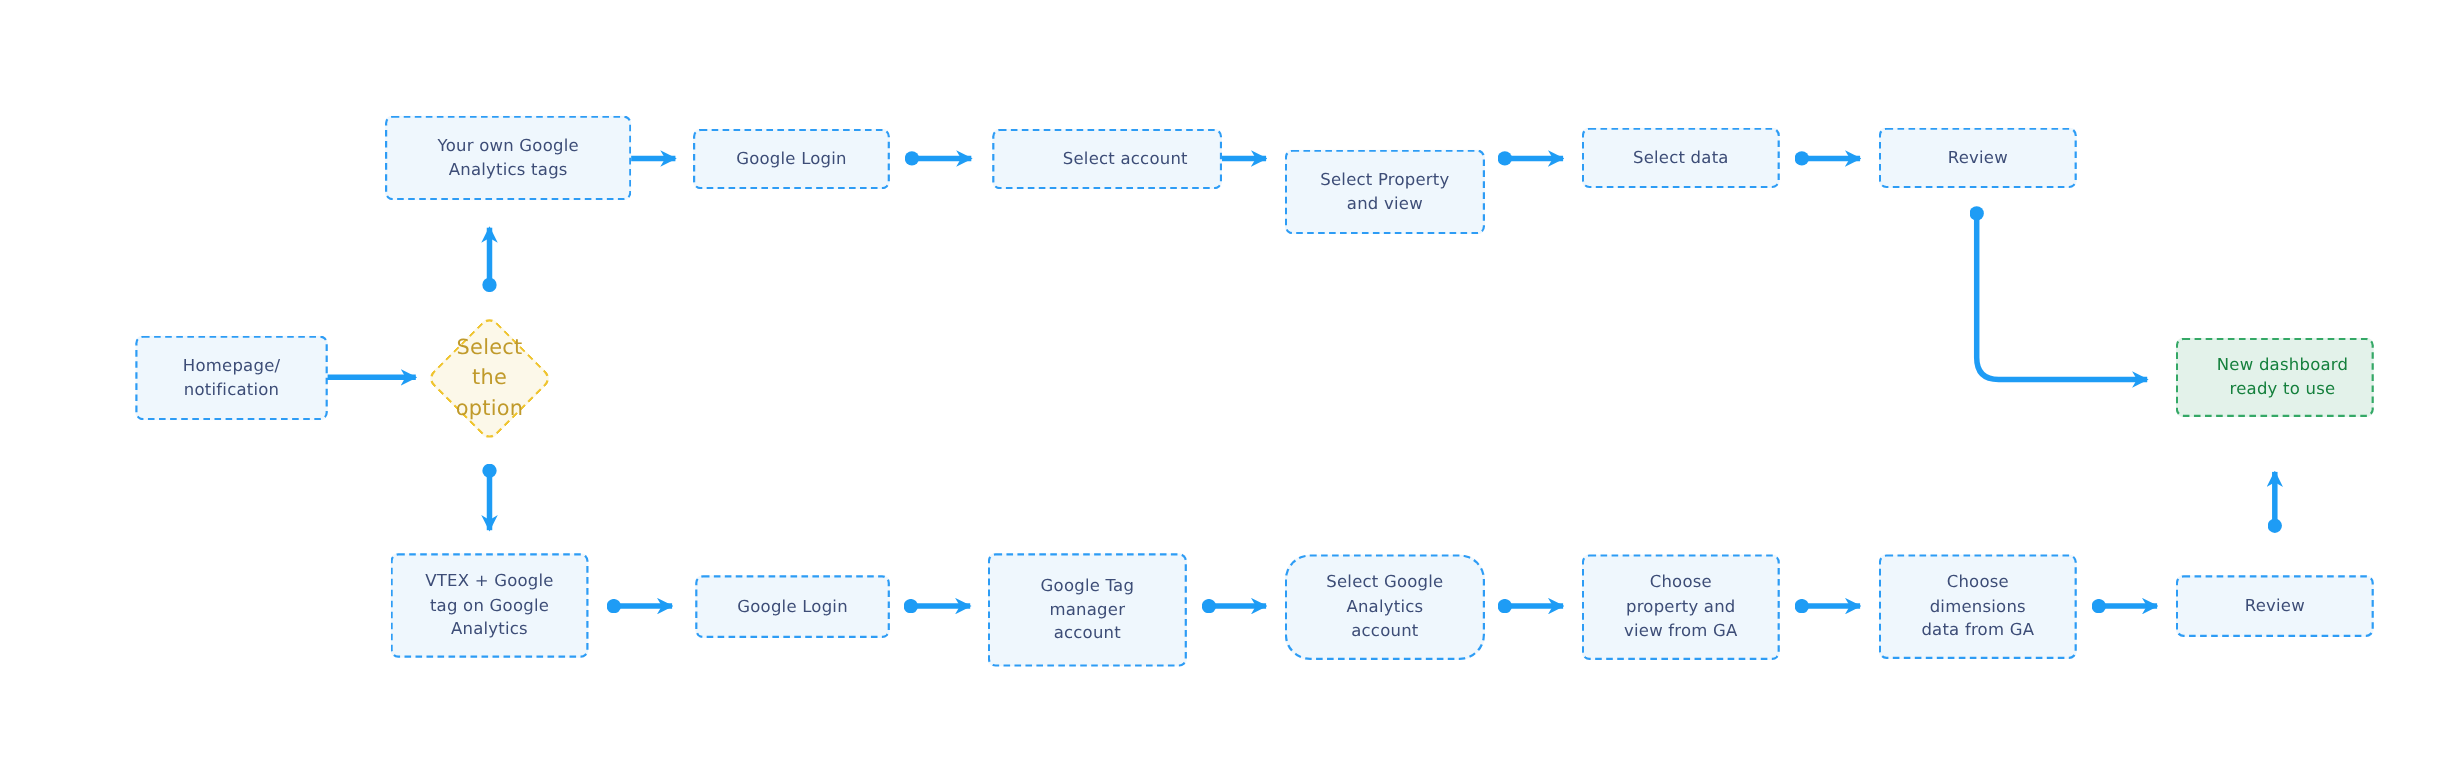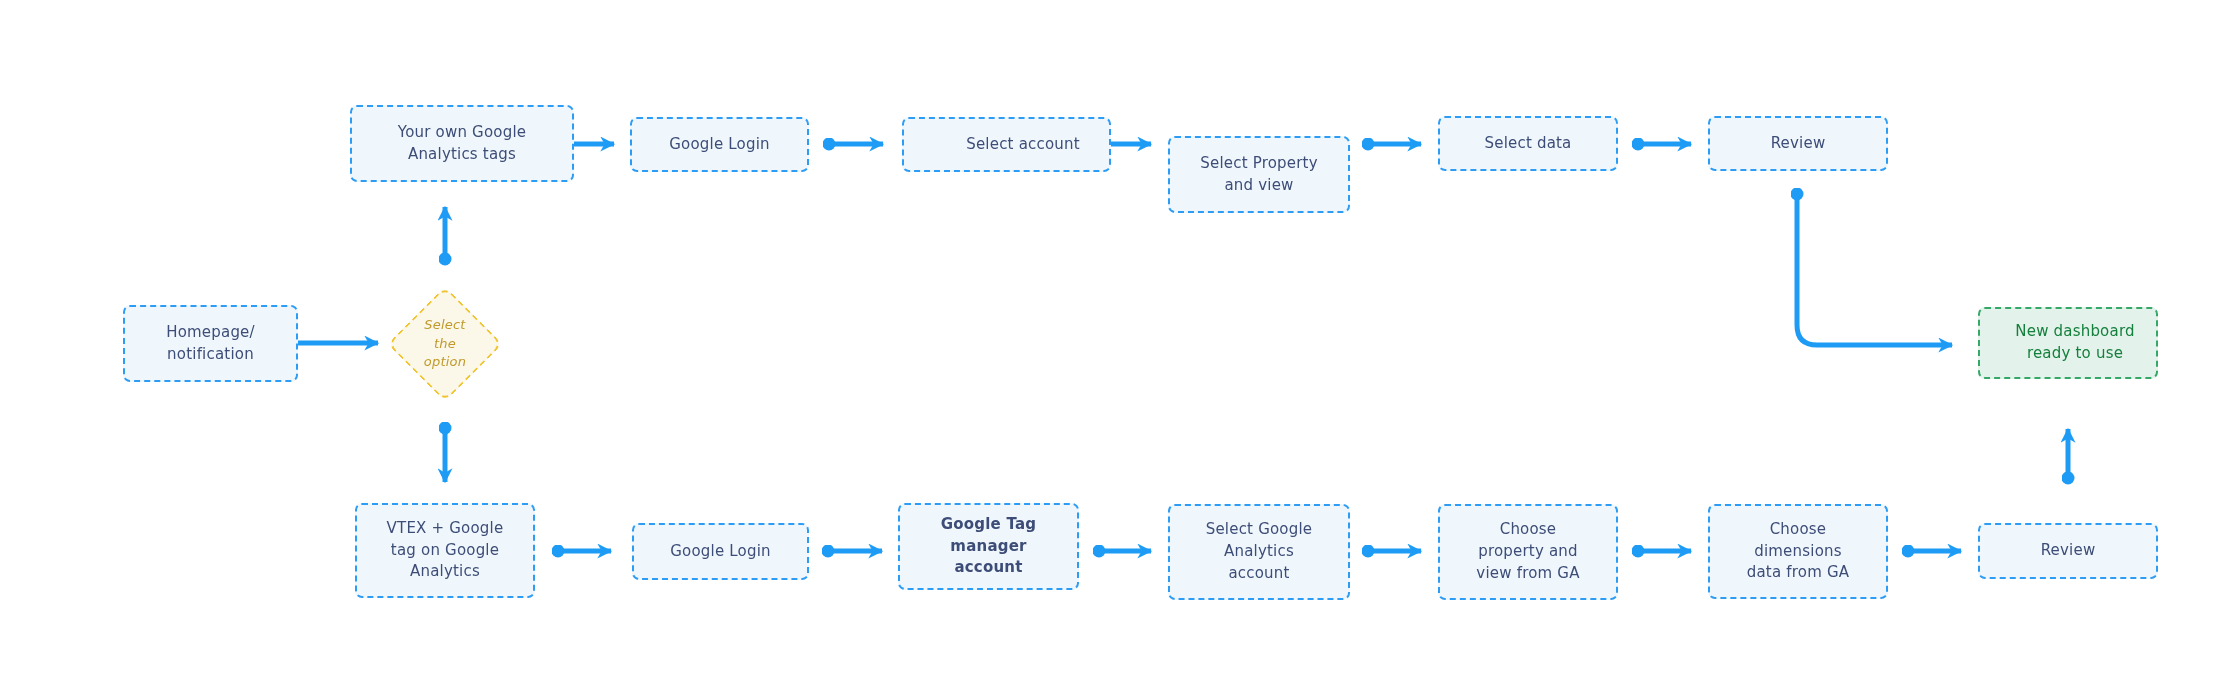--- a/index.html
+++ b/index.html
@@ -59,25 +59,24 @@
     position: absolute;
     left: 385px;
     top: 298px;
     width: 120px;
     height: 92px;
     display: flex;
     align-items: center;
     justify-content: center;
     text-align: center;
     color: #C09A2B;
-    font-size: 13px;
+    font-size: 19px;
     line-height: 1.45;
     white-space: pre-line;
     letter-spacing: 0.2px;
-    font-style: italic;
   }
 </style>
 </head>
 <body>
 
 <div class="canvas">
 
   <svg class="connectors" viewBox="0 0 2232 700" xmlns="http://www.w3.org/2000/svg">
     <defs>
       <marker id="dot" viewBox="0 0 12 12" refX="6" refY="6" markerWidth="13" markerHeight="13" markerUnits="userSpaceOnUse">
@@ -127,24 +126,24 @@
   <div class="node" style="left:902px; top:117px; width:209px; height:55px;padding-left:33px;">Select account</div>
   <div class="node" style="left:1168px; top:105px; width:182px; height:77px;margin-top:31px;">Select Property
 and view</div>
   <div class="node" style="left:1438px; top:116px; width:180px; height:55px;">Select data</div>
   <div class="node" style="left:1708px; top:116px; width:180px; height:55px;">Review</div>
 
   <div class="node" style="left:355px; top:503px; width:180px; height:95px;text-align:center;">VTEX + Google
 tag on Google
 Analytics</div>
   <div class="node" style="left:632px; top:523px; width:177px; height:57px;">Google Login</div>
-  <div class="node" style="left:898px; top:503px; width:181px; height:87px;font-weight:bold;">Google Tag
+  <div class="node" style="left:898px; top:503px; width:181px; height:103px;">Google Tag
 manager
 account</div>
-  <div class="node" style="left:1168px; top:504px; width:182px; height:96px;">Select Google
+  <div class="node" style="left:1168px; top:504px; width:182px; height:96px;border-radius:23px;">Select Google
 Analytics
 account</div>
   <div class="node" style="left:1438px; top:504px; width:180px; height:96px;">Choose
 property and
 view from GA</div>
   <div class="node" style="left:1708px; top:504px; width:180px; height:95px;">Choose
 dimensions
 data from GA</div>
   <div class="node" style="left:1978px; top:523px; width:180px; height:56px;">Review</div>
 

